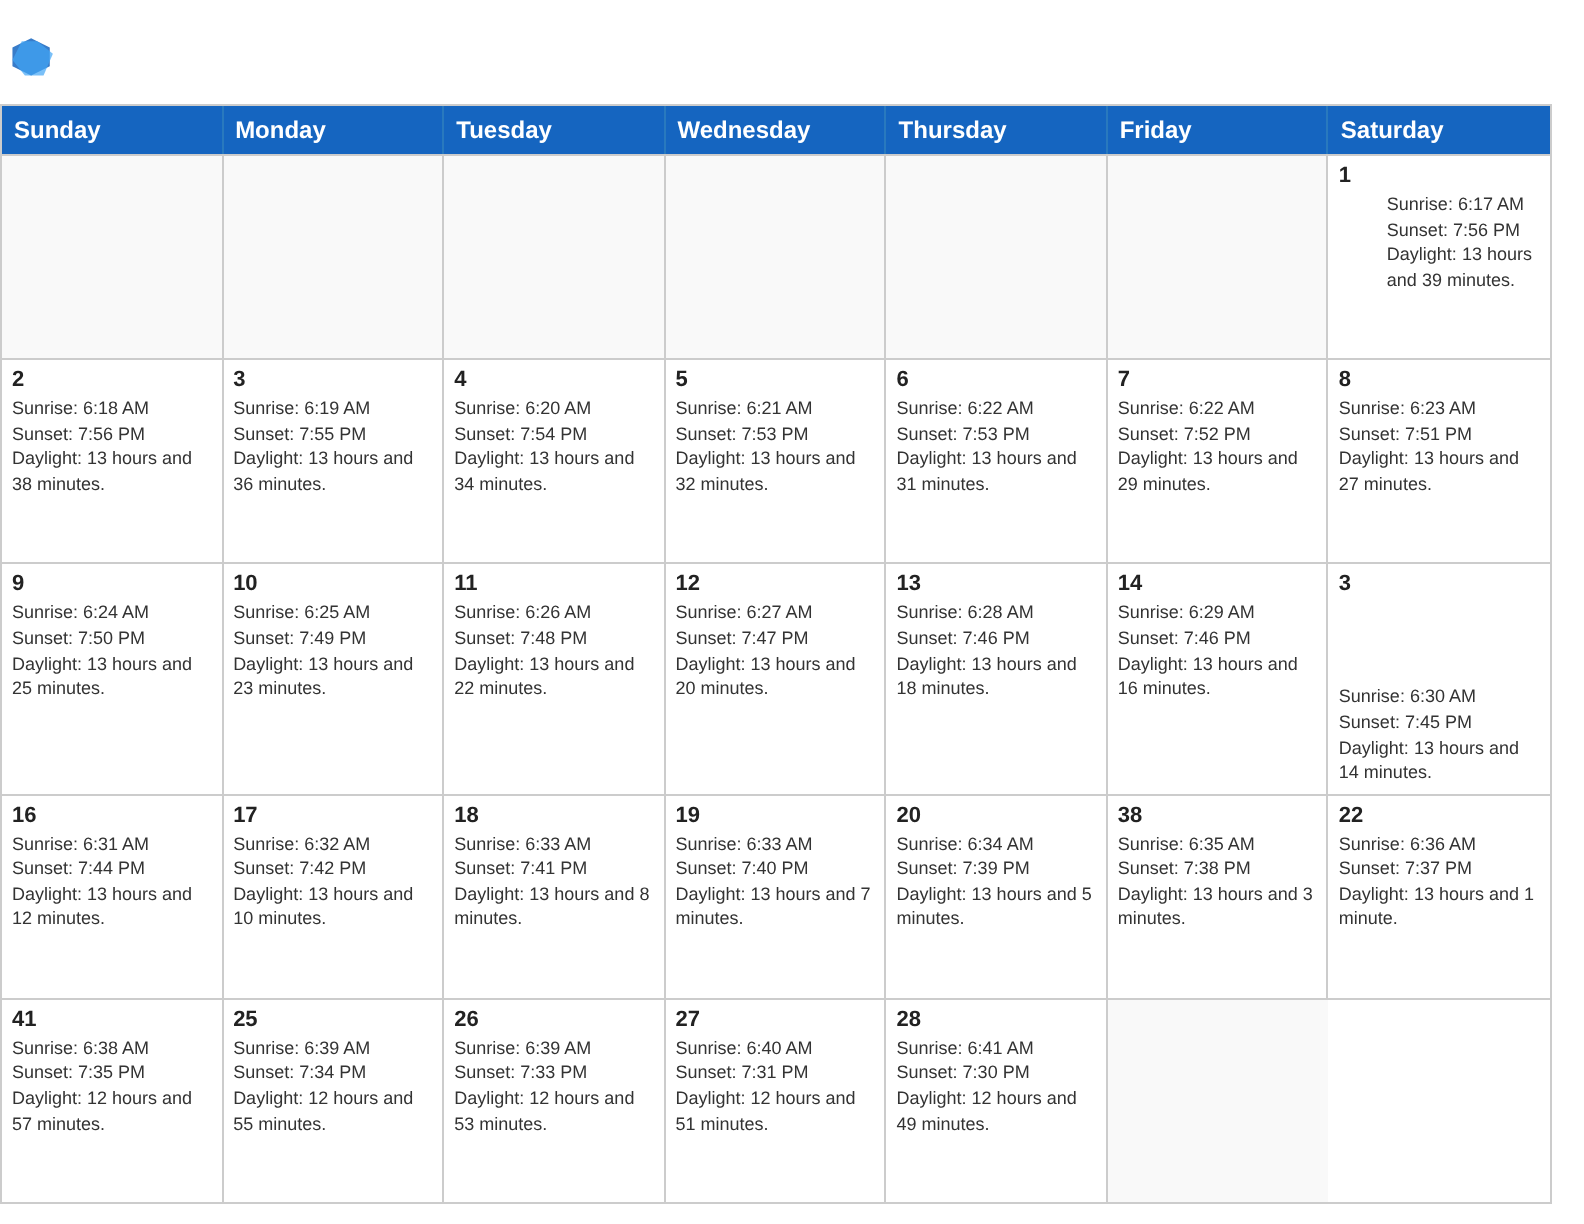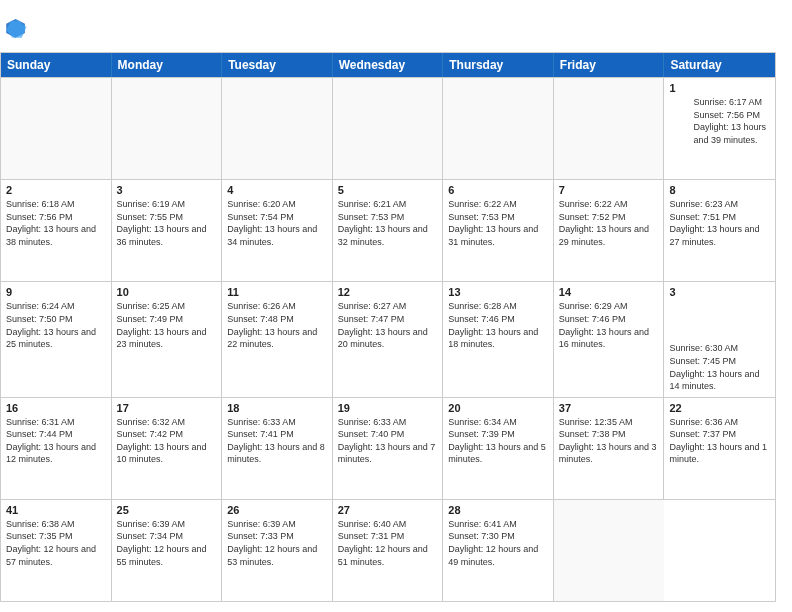--- a/index.html
+++ b/index.html
@@ -265,22 +265,22 @@
 Sunset: 7:40 PM
 Daylight: 13 hours and 7 minutes.</div>
           </div>
           <div class="cal-cell">
             <span class="day-num">20</span>
             <div class="day-info" style="white-space: pre-line;">Sunrise: 6:34 AM
 Sunset: 7:39 PM
 Daylight: 13 hours and 5 minutes.</div>
           </div>
           <div class="cal-cell">
-            <span class="day-num">37</span>
-            <div class="day-info" style="white-space: pre-line;">Sunrise: 12:35 AM
+            <span class="day-num">38</span>
+            <div class="day-info" style="white-space: pre-line;">Sunrise: 6:35 AM
 Sunset: 7:38 PM
 Daylight: 13 hours and 3 minutes.</div>
           </div>
           <div class="cal-cell">
             <span class="day-num">22</span>
             <div class="day-info" style="white-space: pre-line;">Sunrise: 6:36 AM
 Sunset: 7:37 PM
 Daylight: 13 hours and 1 minute.</div>
           </div>
         </div>

